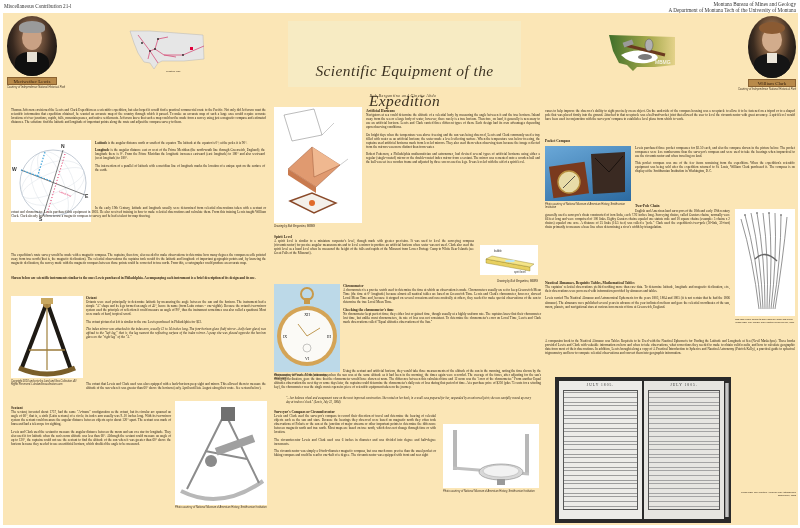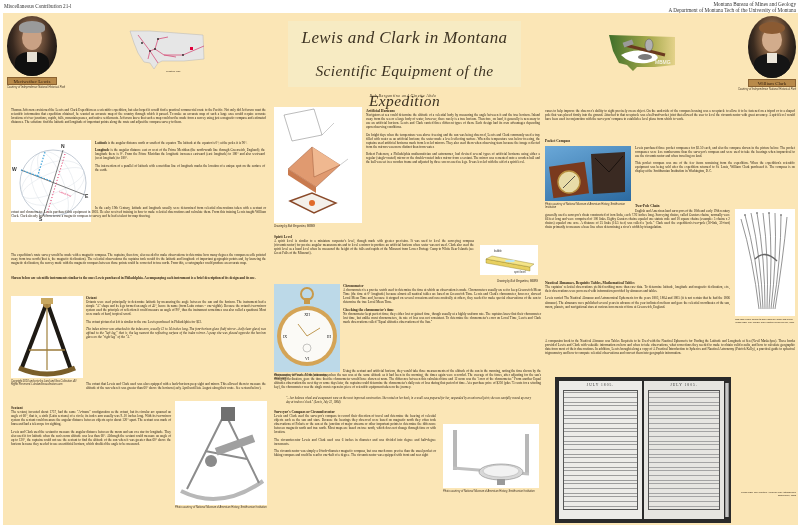--- a/index.html
+++ b/index.html
@@ -47,21 +47,20 @@
       <circle cx="22" cy="22" r="0.9" fill="#222"></circle>
         <circle cx="30" cy="10" r="0.9" fill="#222"></circle>
         <circle cx="27" cy="20" r="0.9" fill="#222"></circle>
         <circle cx="55" cy="26" r="0.9" fill="#222"></circle>
         <circle cx="14" cy="14" r="0.9" fill="#222"></circle>
     </svg>
     <div class="abs cap" style="left:38px;top:41px;font-style:normal;font-size:2.4px;">Location Map</div>
   </div>
 
   <div class="abs title-box" style="left:285px;top:8px;width:233px;height:66px;">
-    <div class="abs script" style="left:0;top:6px;width:233px;font-size:17px;line-height:22px;">Lewis and Clark in Montana</div>
     <div class="abs script" style="left:0;top:35px;width:233px;font-size:15.5px;line-height:30px;">Scientific Equipment of the Expedition</div>
   </div>
   <div class="abs script" style="left:330px;top:80px;width:140px;font-size:4px;">Bob Bergantino and Ginette Abdo</div>
 
   <div class="abs" style="left:604px;top:20px;width:70px;height:40px;">
     <svg width="70" height="40" viewBox="0 0 70 40">
       <defs>
           <linearGradient id="lg" x1="0" y1="0" x2="1" y2="0">
             <stop offset="0" stop-color="#3f6f2a"></stop>
             <stop offset="0.6" stop-color="#a4a84a"></stop>

